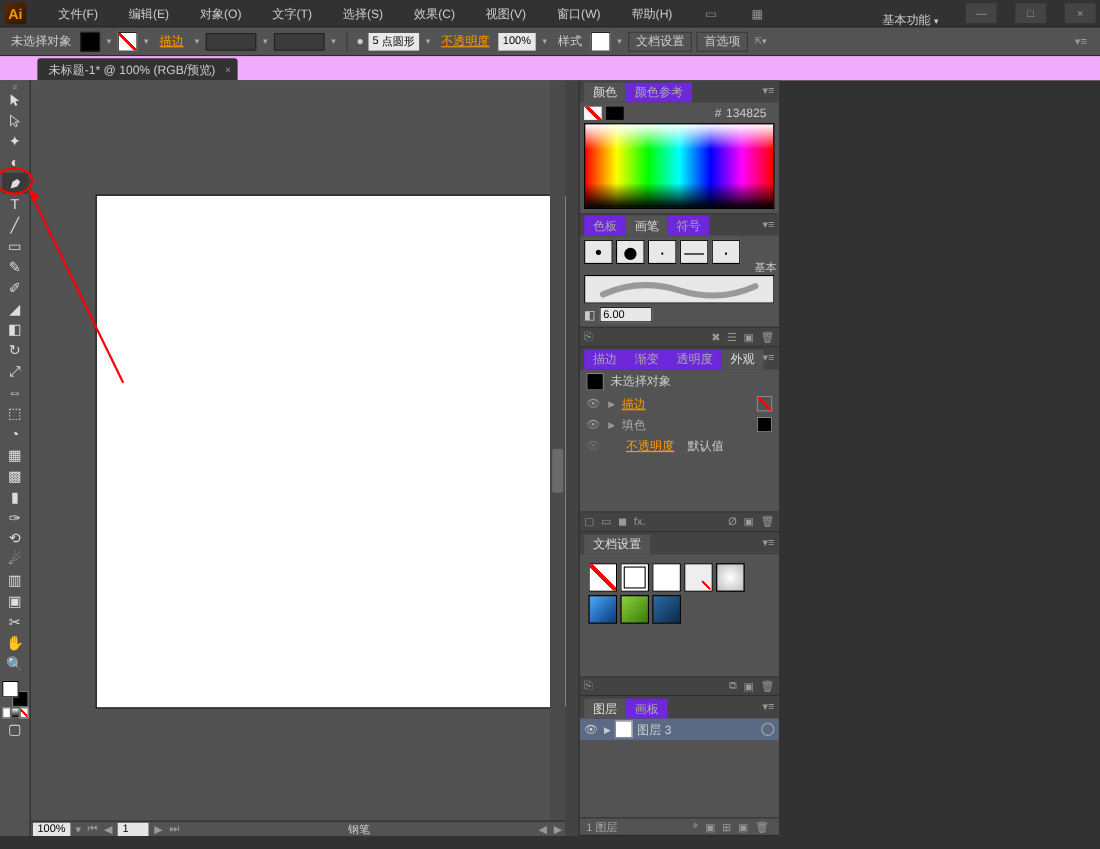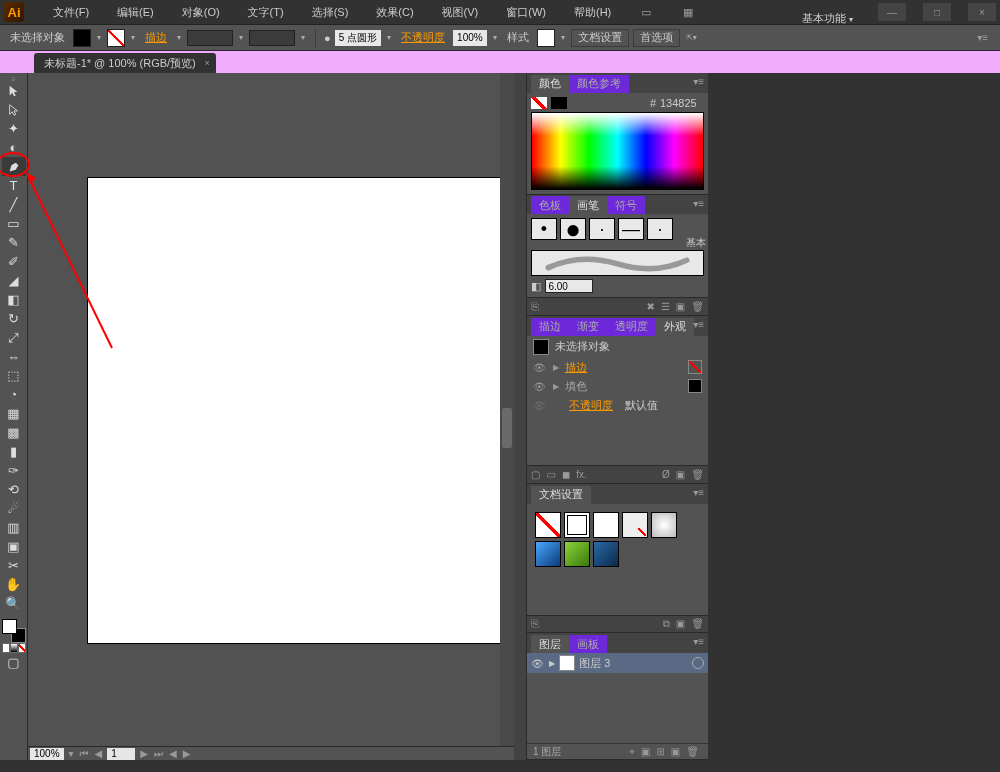--- a/index.html
+++ b/index.html
@@ -239,20 +239,21 @@
         <div class="thumb"></div>
       </div>
     <div class="canvas-status">
       <div class="zoom">100%</div>
       <span class="nav-btn">▾</span>
       <span class="nav-btn">⏮</span>
       <span class="nav-btn">◀</span>
       <div class="zoom" style="min-width:28px">1</div>
       <span class="nav-btn">▶</span>
       <span class="nav-btn">⏭</span>
+      <div style="flex:1;text-align:center">钢笔</div>
       <span class="nav-btn">◀</span>
         <span class="nav-btn">▶</span>
     </div>
   </div>
 
   <div class="rightwrap">
     <div class="panel-collapse-strip"></div>
     <div class="rightcol">
       <div class="panels">
 

